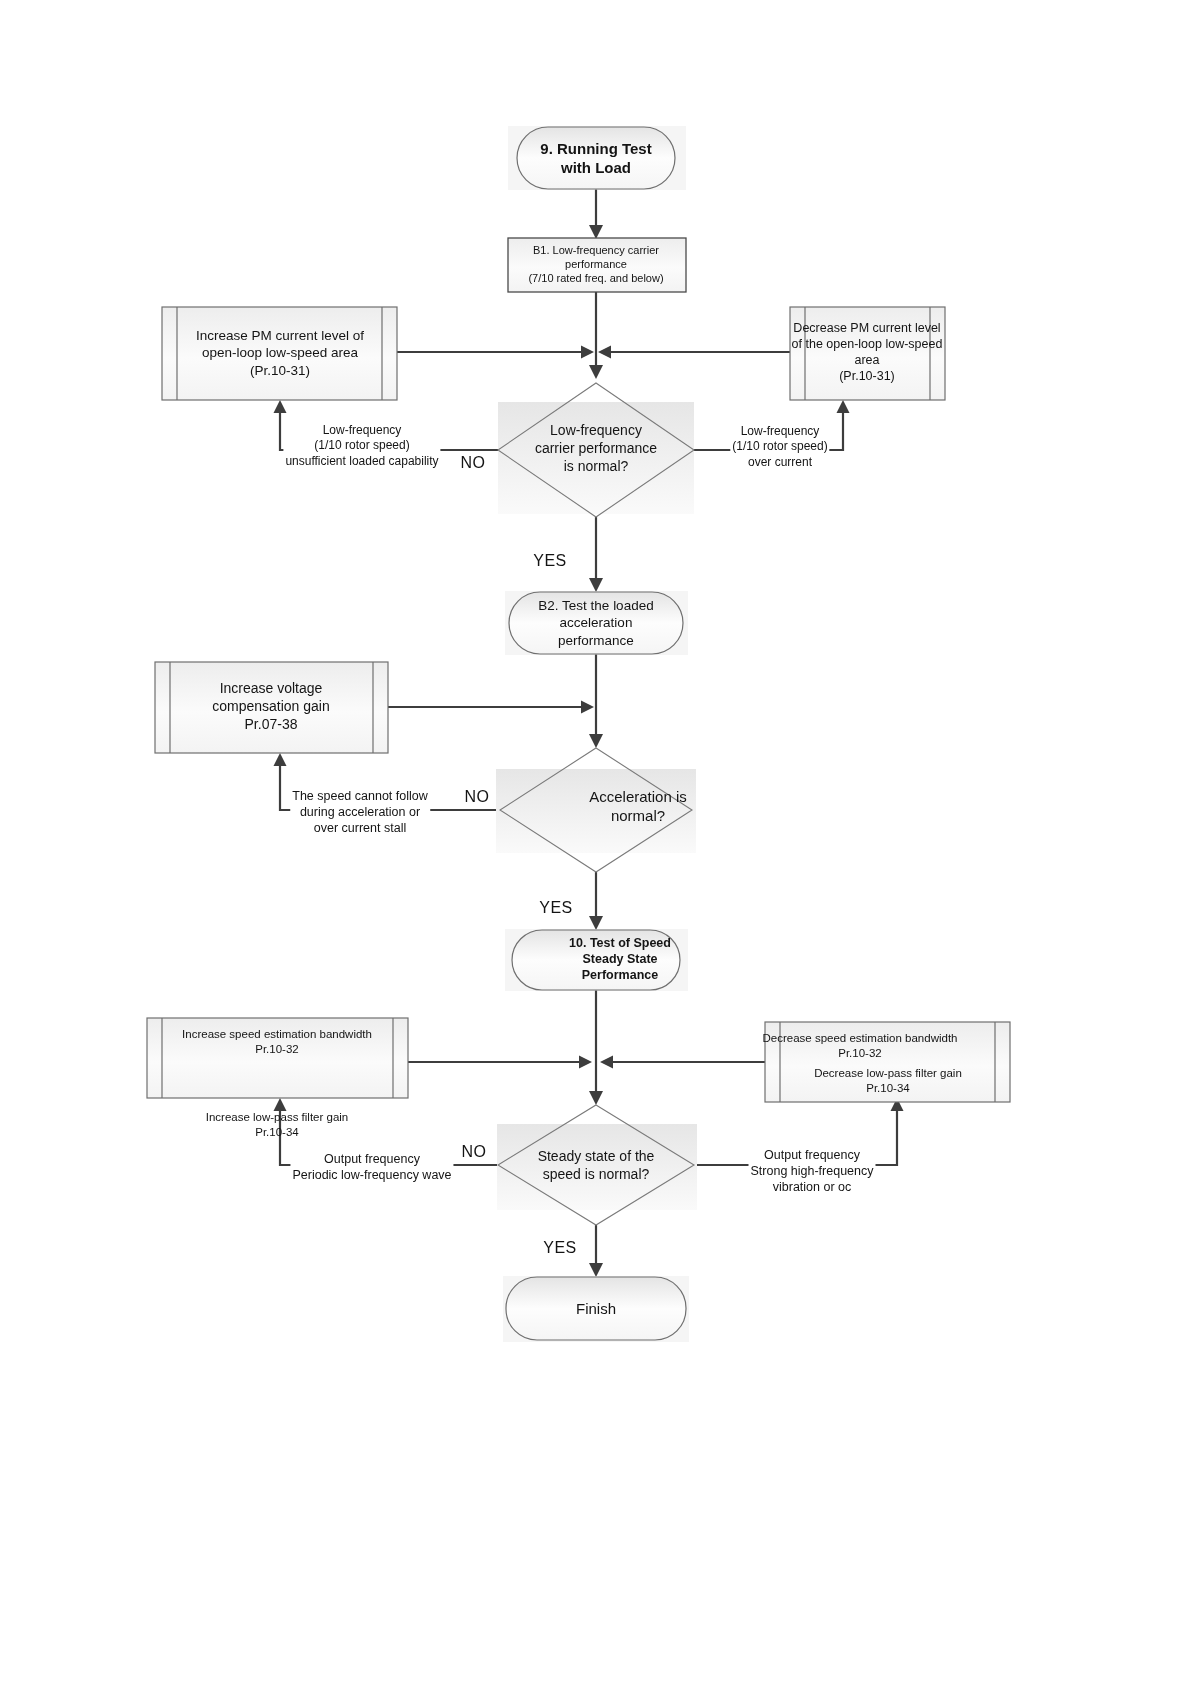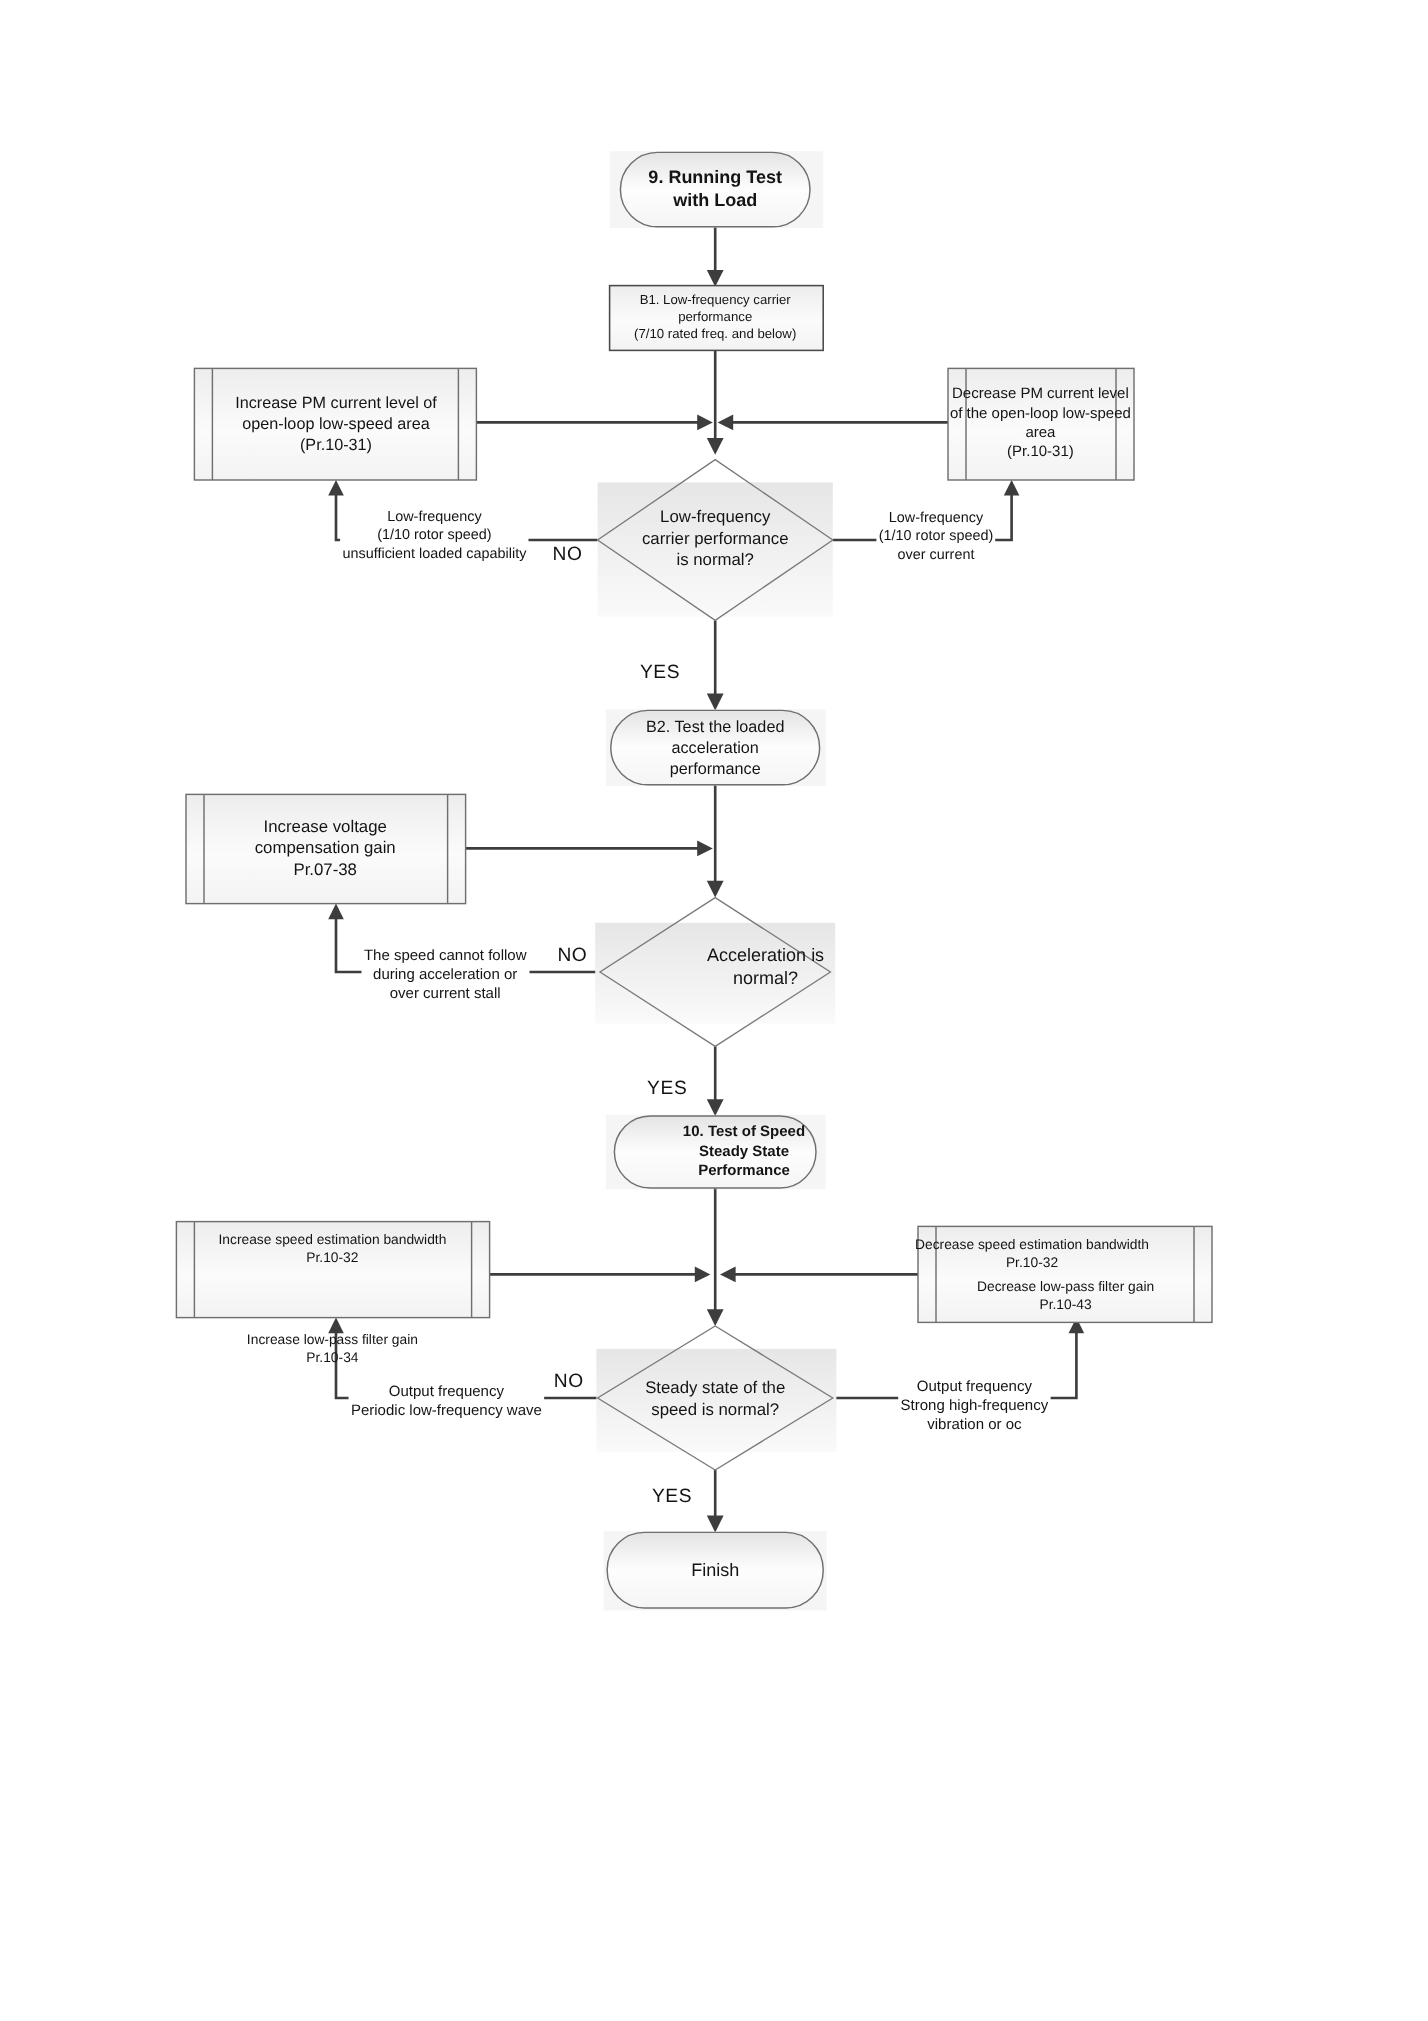--- a/index.html
+++ b/index.html
@@ -184,36 +184,36 @@
 over current</div>
   <div class="lbl fs17" style="left:550px; top:561px;">YES</div>
   <div class="lbl fs135" style="left:596px; top:623px;">B2. Test the loaded
 acceleration
 performance</div>
   <div class="lbl fs14" style="left:271px; top:707px;">Increase voltage
 compensation gain
 Pr.07-38</div>
   <div class="lbl fs15" style="left:596px; top:806px;margin-left:42px;">Acceleration is
 normal?</div>
-  <div class="lbl bg fs125" style="left:371px; top:812px;">The speed cannot follow
+  <div class="lbl bg fs125" style="left:360px; top:812px;">The speed cannot follow
 during acceleration or
 over current stall</div>
   <div class="lbl fs17" style="left:477px; top:797px;">NO</div>
   <div class="lbl fs17" style="left:556px; top:908px;">YES</div>
   <div class="lbl bold fs125" style="left:596px; top:959px;margin-left:24px;">10. Test of Speed
 Steady State
 Performance</div>
   <div class="lbl fs115" style="left:277px; top:1042px;">Increase speed estimation bandwidth
 Pr.10-32</div>
   <div class="lbl fs115" style="left:277px; top:1077px;margin-top:48px;">Increase low-pass filter gain
 Pr.10-34</div>
   <div class="lbl fs115" style="left:860px; top:1046px;">Decrease speed estimation bandwidth
 Pr.10-32</div>
   <div class="lbl fs115" style="left:888px; top:1081px;">Decrease low-pass filter gain
-Pr.10-43</div>
+Pr.10-34</div>
   <div class="lbl fs14" style="left:596px; top:1166px;">Steady state of the
 speed is normal?</div>
   <div class="lbl bg fs125" style="left:372px; top:1167px;">Output frequency
 Periodic low-frequency wave</div>
   <div class="lbl fs17" style="left:474px; top:1152px;">NO</div>
   <div class="lbl bg fs125" style="left:812px; top:1171px;">Output frequency
 Strong high-frequency
 vibration or oc</div>
   <div class="lbl fs17" style="left:560px; top:1248px;">YES</div>
   <div class="lbl fs15" style="left:596px; top:1309px;">Finish</div>

